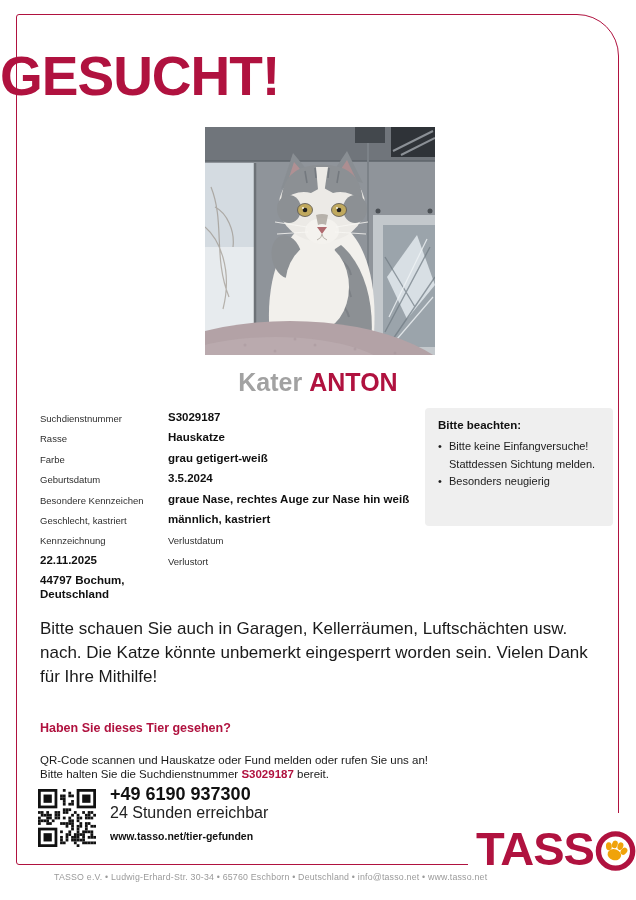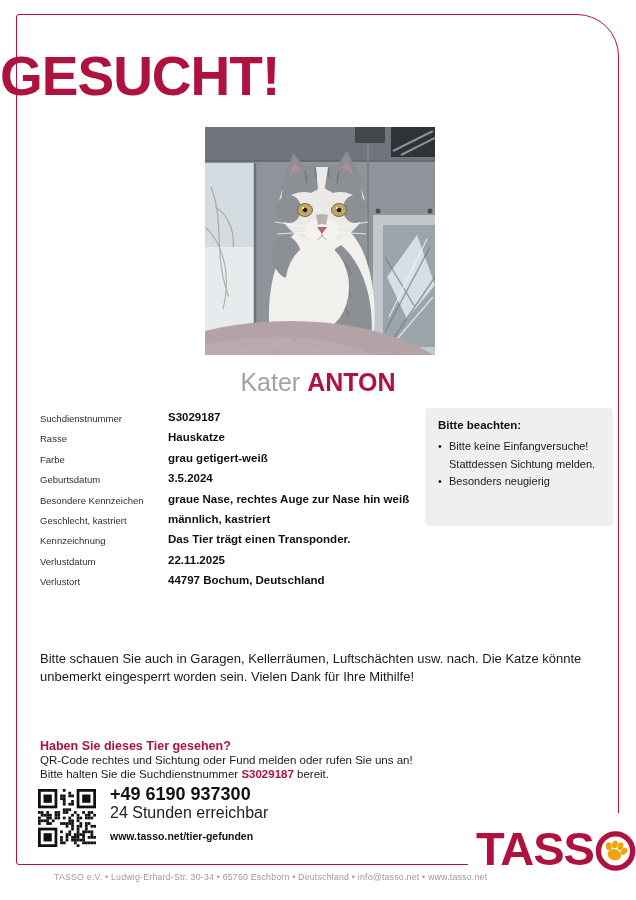--- a/index.html
+++ b/index.html
@@ -4,35 +4,35 @@
 <style>
   html,body{margin:0;padding:0;background:#fff;}
   body{font-family:"Liberation Sans", sans-serif; -webkit-font-smoothing:antialiased;}
   .page{position:relative;width:636px;height:900px;background:#fff;overflow:hidden;}
   .frame{position:absolute;left:16px;top:14px;width:601px;height:849px;
          border:1.5px solid #b0123f;border-radius:3px 42px 3px 3px;}
   .title{position:absolute;left:0;top:44px;width:636px;
          font-size:55px;font-weight:700;letter-spacing:-1px;color:#b0123f;}
   .photo{position:absolute;left:205px;top:127px;width:230px;height:228px;overflow:hidden;}
   .petname{position:absolute;left:0;top:368px;width:636px;text-align:center;font-size:25px;}
-  .petname .kind{color:#a2a2a2;font-weight:400;}
+  .petname .kind{color:#a2a2a2;font-weight:700;}
   .petname .name{color:#b0123f;font-weight:700;margin-left:7px;}
   .details{position:absolute;left:40px;top:411px;width:378px;
            display:grid;grid-template-columns:128px 1fr;row-gap:6.5px;column-gap:0;}
   .details .lbl{font-size:9.5px;color:#2e2e2e;line-height:1.25;padding-top:2px;}
   .details .val{font-size:11.5px;font-weight:700;color:#101010;line-height:1.2;}
   .notice{position:absolute;left:425px;top:408px;width:188px;min-height:118px;
           background:#efefef;border-radius:4px;padding:11px 13px;box-sizing:border-box;}
   .notice .nt{font-size:11.5px;font-weight:700;color:#111;margin-bottom:7px;}
   .notice ul{margin:0;padding:0;list-style:none;}
   .notice li{font-size:11px;color:#1b1b1b;line-height:1.6;padding-left:11px;position:relative;}
   .notice li::before{content:"•";position:absolute;left:0;top:0;}
-  .appeal{position:absolute;left:40px;top:650px;width:548px;font-size:13px;
+  .appeal{position:absolute;left:40px;top:617px;width:548px;font-size:17px;
           color:#1a1a1a;line-height:1.42;}
-  .contact-head{position:absolute;left:40px;top:739px;font-size:12.5px;font-weight:700;color:#b0123f;}
+  .contact-head{position:absolute;left:40px;top:721px;font-size:12.5px;font-weight:700;color:#b0123f;}
   .contact-l1{position:absolute;left:40px;top:754px;font-size:11.5px;color:#1a1a1a;}
   .contact-l2{position:absolute;left:40px;top:768px;font-size:11.5px;color:#1a1a1a;}
   .contact-l2 .sd{color:#b0123f;font-weight:700;}
   .qr{position:absolute;left:38px;top:789px;width:58px;height:58px;background:#fff;}
   .phone{position:absolute;left:110px;top:784px;font-size:18px;font-weight:700;color:#111;}
   .avail{position:absolute;left:110px;top:804px;font-size:16px;color:#222;}
   .weburl{position:absolute;left:110px;top:830px;font-size:10.5px;font-weight:700;color:#111;}
   .logo{position:absolute;left:468px;top:813px;width:168px;height:70px;background:#fff;
         display:flex;align-items:center;justify-content:space-between;padding-left:8px;box-sizing:border-box;}
   .logo .word{font-size:47px;font-weight:700;color:#b0123f;letter-spacing:-1px;line-height:1;}
@@ -129,39 +129,38 @@
     <div class="val">Hauskatze</div>
     <div class="lbl">Farbe</div>
     <div class="val">grau getigert-weiß</div>
     <div class="lbl">Geburtsdatum</div>
     <div class="val">3.5.2024</div>
     <div class="lbl">Besondere Kennzeichen</div>
     <div class="val">graue Nase, rechtes Auge zur Nase hin weiß</div>
     <div class="lbl">Geschlecht, kastriert</div>
     <div class="val">männlich, kastriert</div>
     <div class="lbl">Kennzeichnung</div>
-    <div class="val">Das Tier trägt einen Transponder.</div>
     <div class="lbl">Verlustdatum</div>
     <div class="val">22.11.2025</div>
     <div class="lbl">Verlustort</div>
     <div class="val">44797 Bochum, Deutschland</div>
   </div>
 
   <div class="notice">
     <div class="nt">Bitte beachten:</div>
     <ul>
       <li>Bitte keine Einfangversuche! Stattdessen Sichtung melden.</li>
       <li>Besonders neugierig</li>
     </ul>
   </div>
 
   <div class="appeal">Bitte schauen Sie auch in Garagen, Kellerräumen, Luftschächten usw. nach. Die Katze könnte unbemerkt eingesperrt worden sein. Vielen Dank für Ihre Mithilfe!</div>
 
   <div class="contact-head">Haben Sie dieses Tier gesehen?</div>
-  <div class="contact-l1">QR-Code rechtes und Sichtung oder Fund melden oder rufen Sie uns an!</div>
+  <div class="contact-l1">QR-Code scannen und Hauskatze oder Fund melden oder rufen Sie uns an!</div>
   <div class="contact-l2">
     <span>Bitte halten Sie die Suchdienstnummer </span><span class="sd">S3029187</span><span> bereit.</span>
   </div>
 
   <svg class="qr" id="qr" viewBox="0 0 58 58">
       <rect x="0" y="0" width="19.333333333333332" height="19.333333333333332" fill="#111"></rect>
       <rect x="2.761904761904762" y="2.761904761904762" width="13.80952380952381" height="13.80952380952381" fill="#fff"></rect>
       <rect x="5.523809523809524" y="5.523809523809524" width="8.285714285714285" height="8.285714285714285" fill="#111"></rect>
       <rect x="38.666666666666664" y="0" width="19.333333333333332" height="19.333333333333332" fill="#111"></rect>
       <rect x="41.42857142857143" y="2.761904761904762" width="13.80952380952381" height="13.80952380952381" fill="#fff"></rect>

